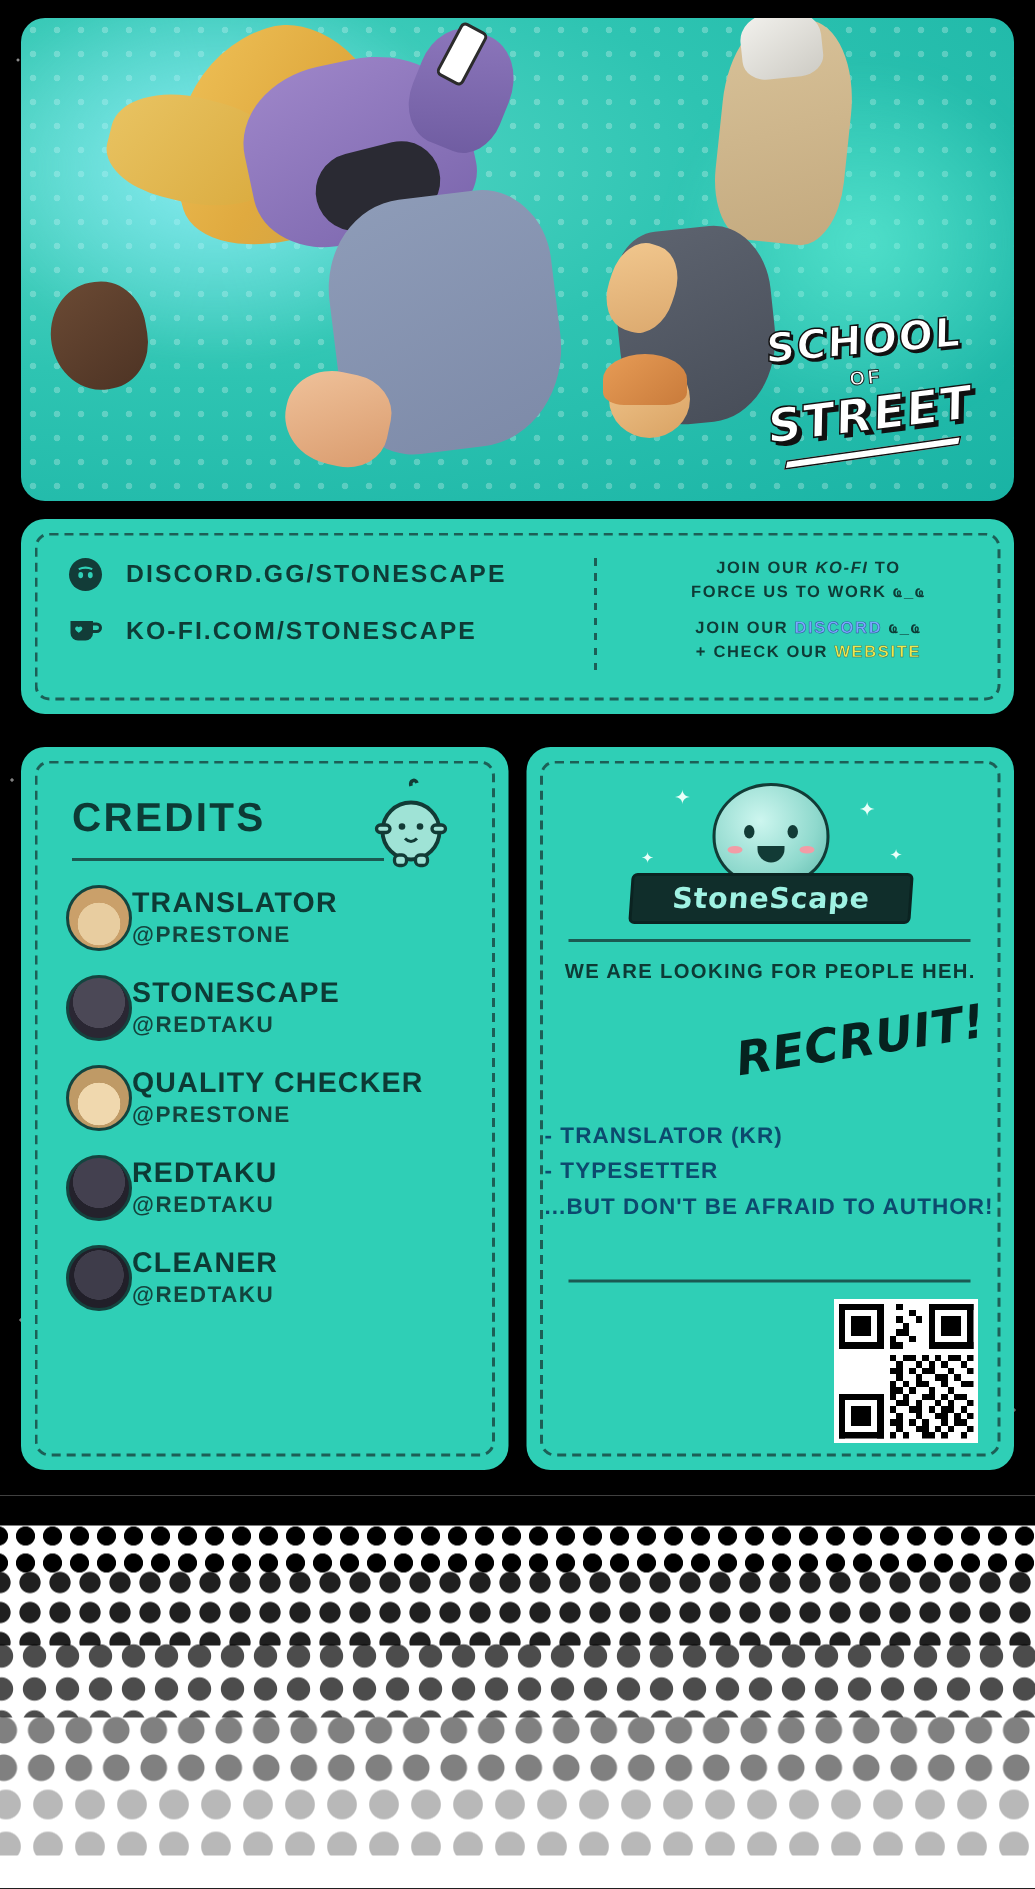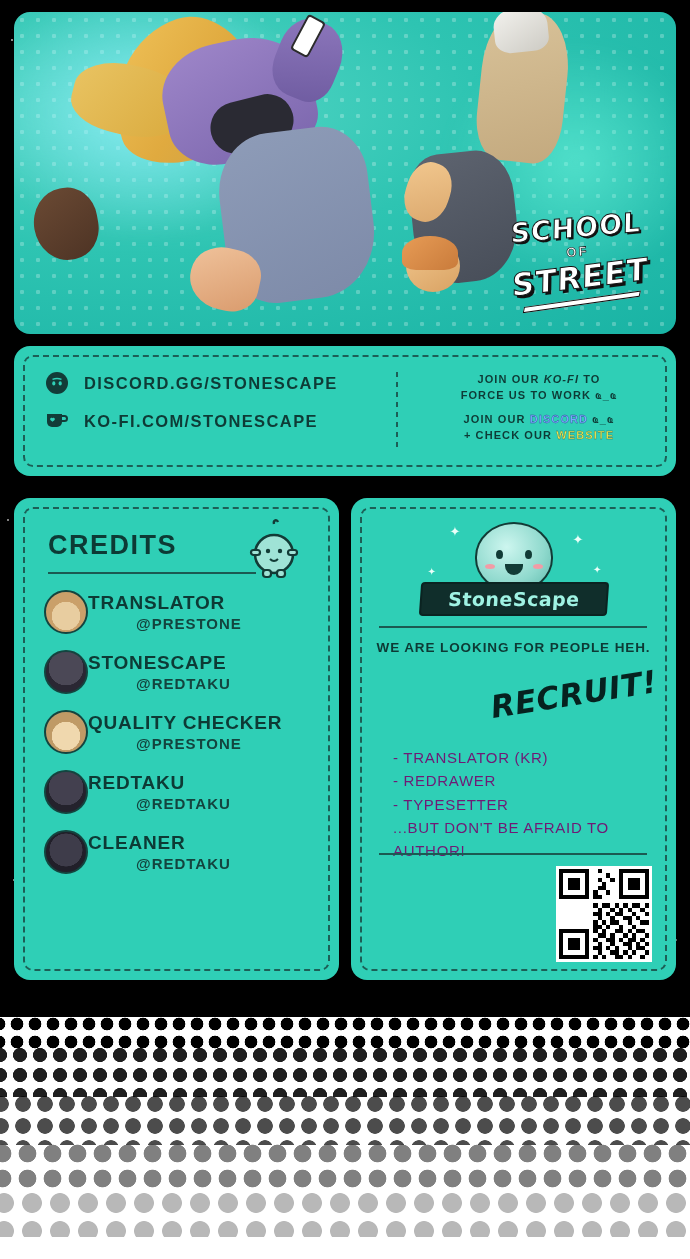--- a/index.html
+++ b/index.html
@@ -240,21 +240,21 @@
   }
   .av1 { background: radial-gradient(circle at 50% 60%, #e8cda0 0 45%, #caa06a 46% 100%); }
   .av2 { background: radial-gradient(circle at 50% 40%, #4b4856 0 55%, #2a2733 56% 100%); }
   .av3 { background: radial-gradient(circle at 50% 60%, #f0d8ae 0 45%, #bf9a66 46% 100%); }
   .av4 { background: radial-gradient(circle at 50% 40%, #43404f 0 55%, #24222c 56% 100%); }
   .av5 { background: radial-gradient(circle at 50% 45%, #3e3c4a 0 55%, #211f29 56% 100%); }
   .credit-text .role {
     font-size: 19px; font-weight: bold; letter-spacing: .8px; color: #0d3a35; line-height: 1.15;
   }
   .credit-text .handle {
-    font-size: 15px; font-weight: bold; letter-spacing: 1px; color: #13443e; margin-top: 2px; margin-left: 48px;
+    font-size: 15px; font-weight: bold; letter-spacing: 1px; color: #13443e; margin-top: 2px;
   }
   
   .recruit-panel { left: 351px; top: 498px; width: 325px; height: 482px; }
   .stone-logo {
     position: absolute; left: 50%; top: 22px; transform: translateX(-50%);
     width: 200px; height: 96px;
     display: flex; align-items: flex-end; justify-content: center;
   }
   .blob {
     position: absolute; left: 50%; top: 2px; transform: translateX(-50%);
@@ -300,23 +300,23 @@
     letter-spacing: .9px; color: #0d3a35;
   }
   .recruit-stamp {
     position: absolute; right: 18px; top: 178px;
     font-family: "DejaVu Sans", sans-serif;
     font-size: 31px; font-weight: bold; font-style: italic;
     color: #06221f; letter-spacing: .5px;
     transform: rotate(-9deg);
   }
   .recruit-list {
-    position: absolute; left: 42px; top: 248px;
-    font-size: 15px; font-weight: normal; letter-spacing: .7px;
-    color: #701a75; line-height: 1.55;
+    position: absolute; left: 12px; top: 248px;
+    font-size: 15px; font-weight: bold; letter-spacing: .7px;
+    color: #0c4a6e; line-height: 1.55;
   }
   .recruit-div2 {
     position: absolute; left: 28px; top: 355px; width: 268px; height: 2px;
     background: #1b5a52;
   }
   .support {
     position: absolute; left: 30px; top: 374px;
     font-size: 16px; font-weight: bold; letter-spacing: .8px;
     color: #0d3a35; line-height: 1.45;
   }
@@ -506,21 +506,20 @@
       </div>
       <div class="stone-band">StoneScape</div>
     </div>
 
     <div class="recruit-div"></div>
     <div class="looking">WE ARE LOOKING FOR PEOPLE HEH.</div>
     <div class="recruit-stamp">RECRUIT!</div>
 
     <div class="recruit-list">
       <div>- TRANSLATOR (KR)</div>
-      <div>- REDRAWER</div>
       <div>- TYPESETTER</div>
       <div>...BUT DON'T BE AFRAID TO AUTHOR!</div>
     </div>
 
     <div class="recruit-div2"></div>
 
 
     <div class="qr">
       <svg class="qr-inner" viewBox="0 0 21 21" shape-rendering="crispEdges">
         <rect width="21" height="21" fill="#fff"></rect>

